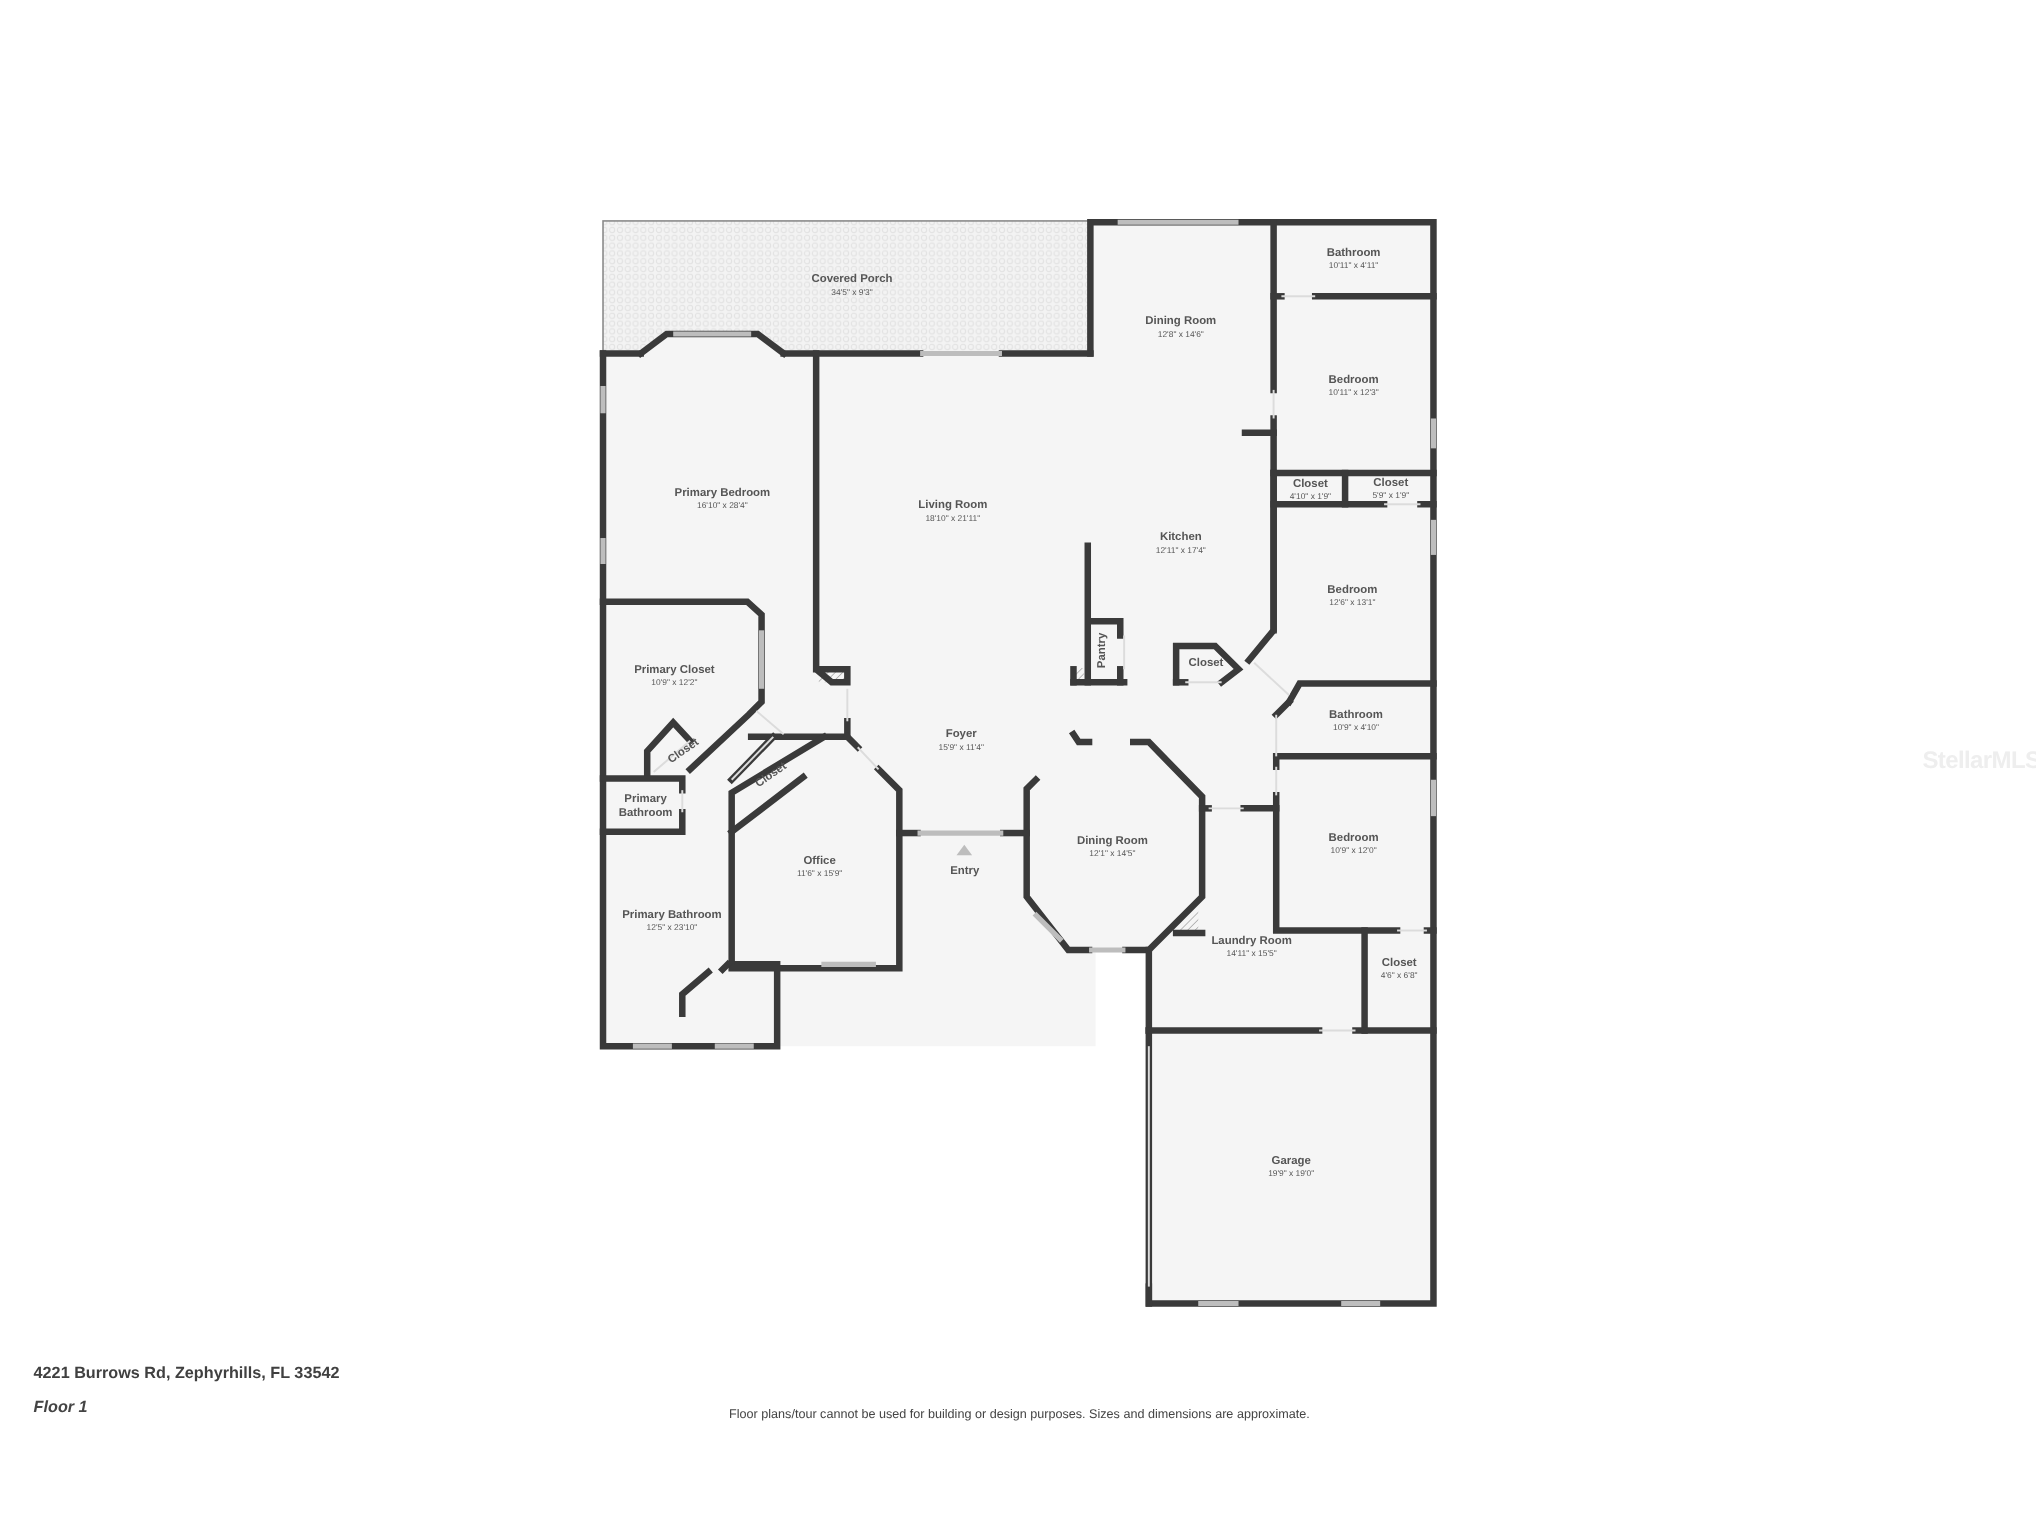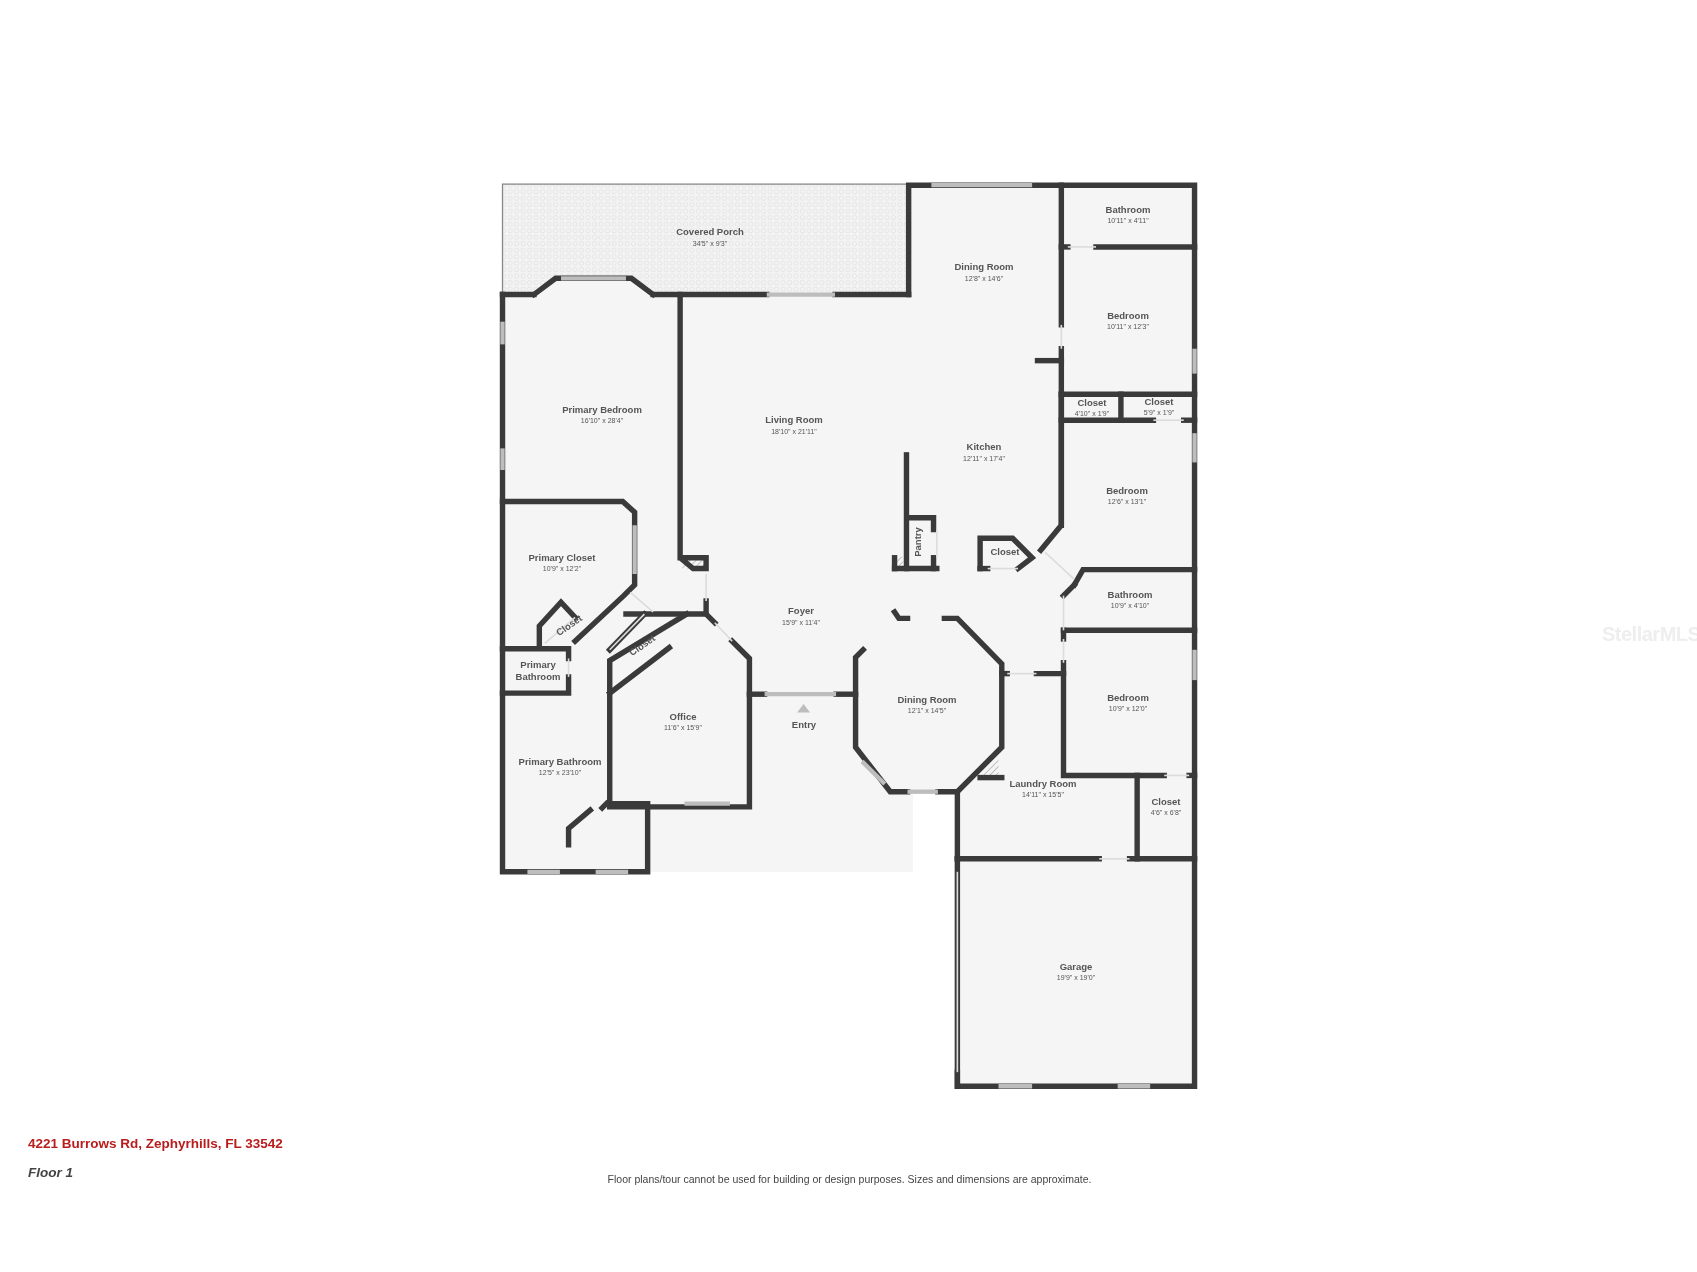--- a/index.html
+++ b/index.html
@@ -3,21 +3,21 @@
 <meta charset="utf-8">
 <style>
   html, body { margin:0; padding:0; background:#ffffff; }
   body { width:1697px; height:1272px; position:relative; overflow:hidden; font-family:"Liberation Sans", "DejaVu Sans", sans-serif; }
   #plan { position:absolute; left:0; top:0; width:1697px; height:1272px; }
   .room-fill { fill:#f5f5f5; }
   .wall { stroke:#3a3a3a; stroke-width:5; fill:none; stroke-linecap:square; stroke-linejoin:miter; }
   .window { stroke:#bdbdbd; stroke-width:4; fill:none; }
   .room-label { font-family:"Liberation Sans", "DejaVu Sans", sans-serif; font-weight:bold; font-size:9.5px; fill:#555555; text-anchor:middle; }
   .room-dim { font-family:"Liberation Sans", "DejaVu Sans", sans-serif; font-size:7px; fill:#555555; text-anchor:middle; }
-  .footer-address { position:absolute; left:28px; top:1136px; font-size:13.5px; font-weight:bold; color:#b91c1c; }
+  .footer-address { position:absolute; left:28px; top:1136px; font-size:13.5px; font-weight:bold; color:#404040; }
   .footer-floor { position:absolute; left:28px; top:1165px; font-size:13.5px; font-weight:bold; color:#444444;font-style:italic; }
   .footer-disclaimer { position:absolute; left:0; width:1697px; top:1173px; text-align:center; font-size:10.5px; font-weight:normal; color:#444444; padding-left:0px; }
   .footer-disclaimer span { position:relative; left:1px; }
   .watermark { position:absolute; left:1602px; top:623px; font-size:20px; font-weight:bold; color:#eeeeee; letter-spacing:-0.5px; }
 </style>
 </head>
 <body>
 
 <svg id="plan" viewBox="0 0 1697 1272" xmlns="http://www.w3.org/2000/svg">
   <defs>

